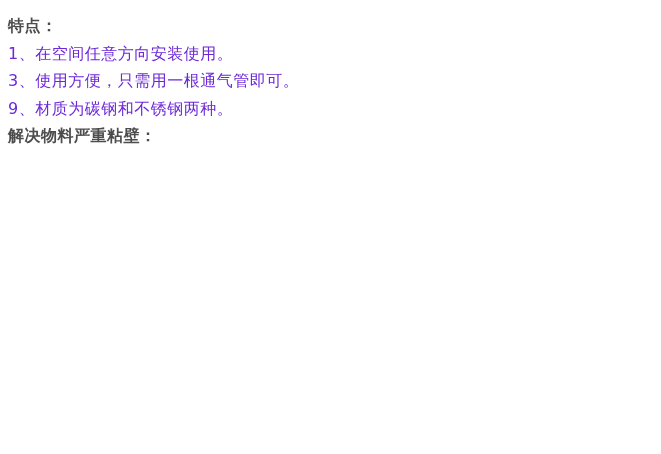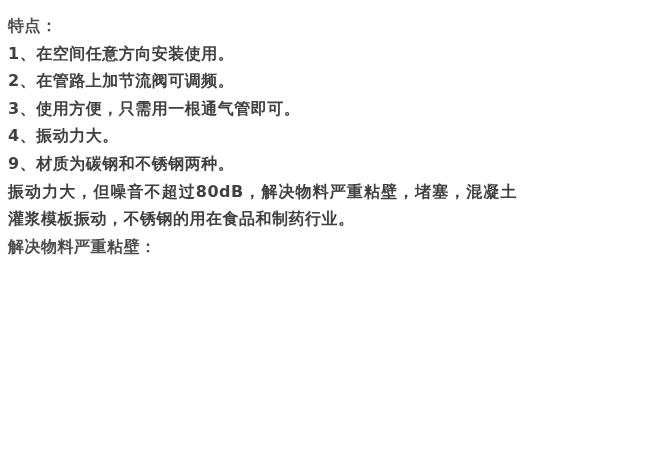--- a/index.html
+++ b/index.html
@@ -25,40 +25,37 @@
     font-size: 16px;
     line-height: 27.6px;
     font-weight: bold;
     color: #4d4d4d;
     letter-spacing: 0.5px;
   }
   .body-line, .body-para {
     margin: 0;
     font-size: 16px;
     line-height: 27.6px;
-    font-weight: bold;
-    color: #404040;
+    font-weight: normal;
+    color: #6d28d9;
     letter-spacing: 0.5px;
   }
   .body-para {
     text-align: justify;
   }
 </style>
 </head>
 <body>
 
 <div class="page">
 
   <div class="heading">特点：</div>
 
   <div class="body-line">1、在空间任意方向安装使用。</div>
-  <div class="body-line">2、在管路上加节流阀可调频。</div>
   <div class="body-line">3、使用方便，只需用一根通气管即可。</div>
-  <div class="body-line">4、振动力大。</div>
   <div class="body-line">9、材质为碳钢和不锈钢两种。</div>
 
 
-  <div class="body-para">振动力大，但噪音不超过80dB，解决物料严重粘壁，堵塞，混凝土灌浆模板振动，不锈钢的用在食品和制药行业。</div>
 
   <div class="heading">解决物料严重粘壁：</div>
 
 
 </div>
 
 </body></html>

